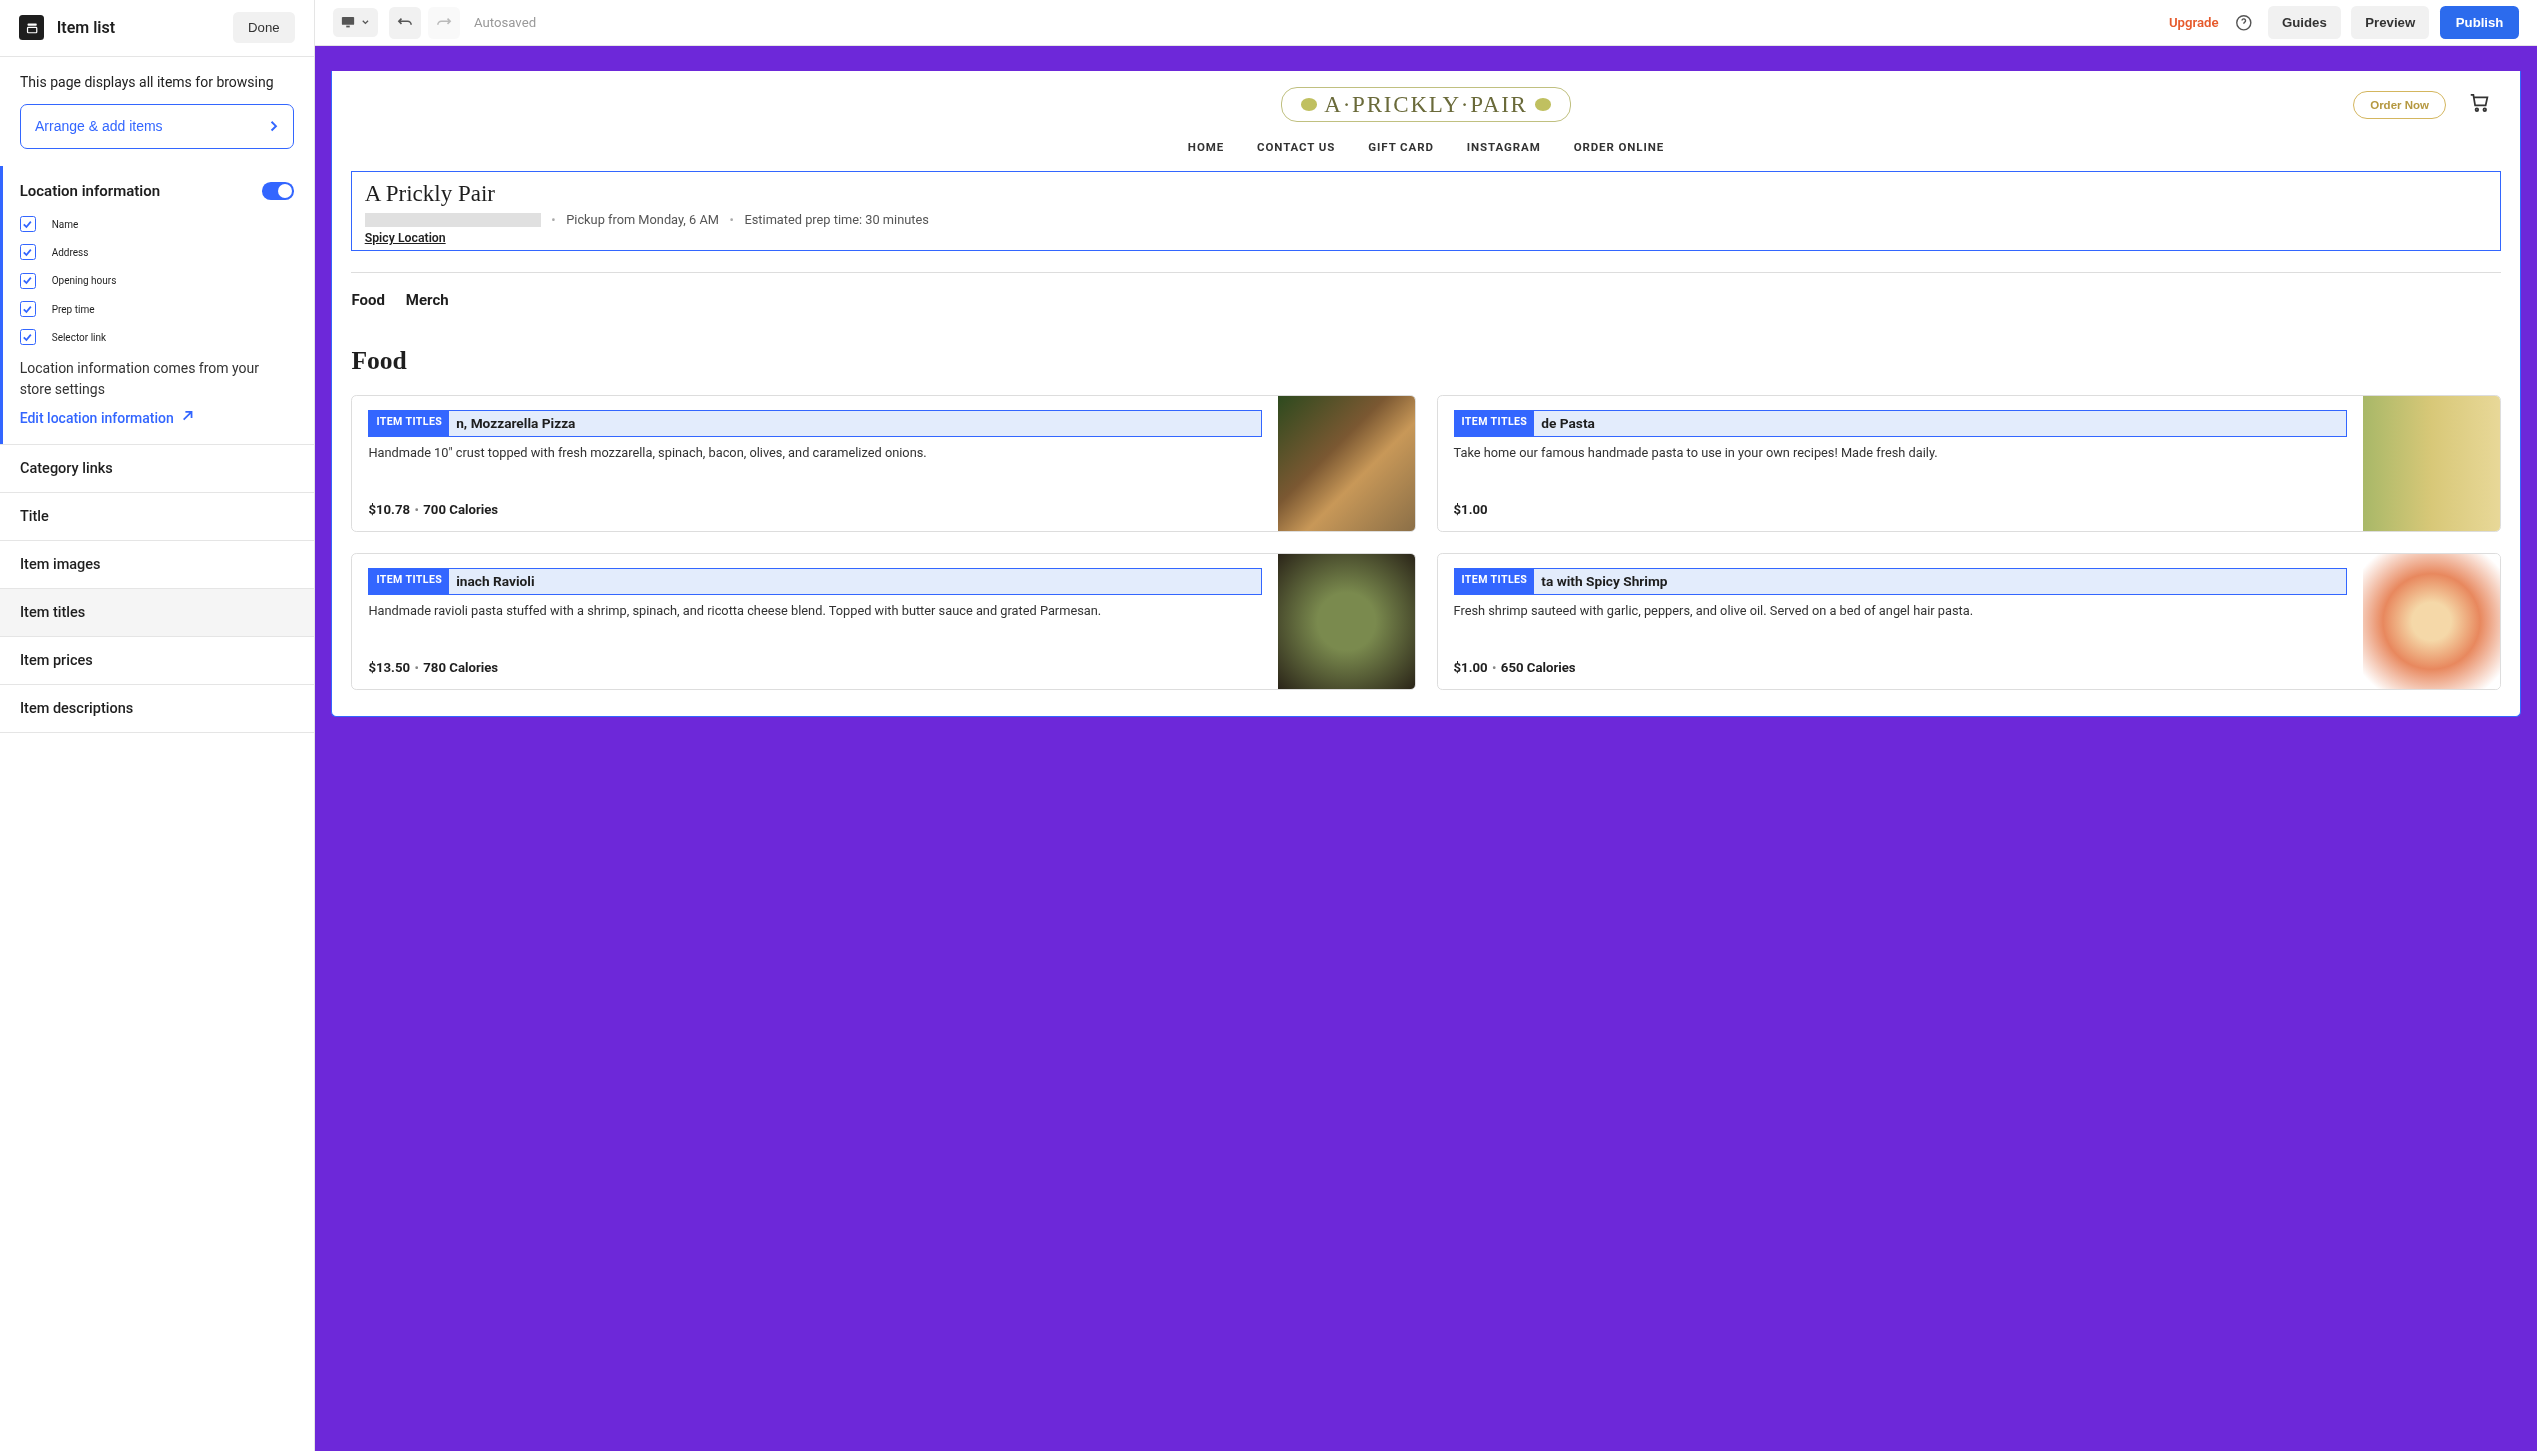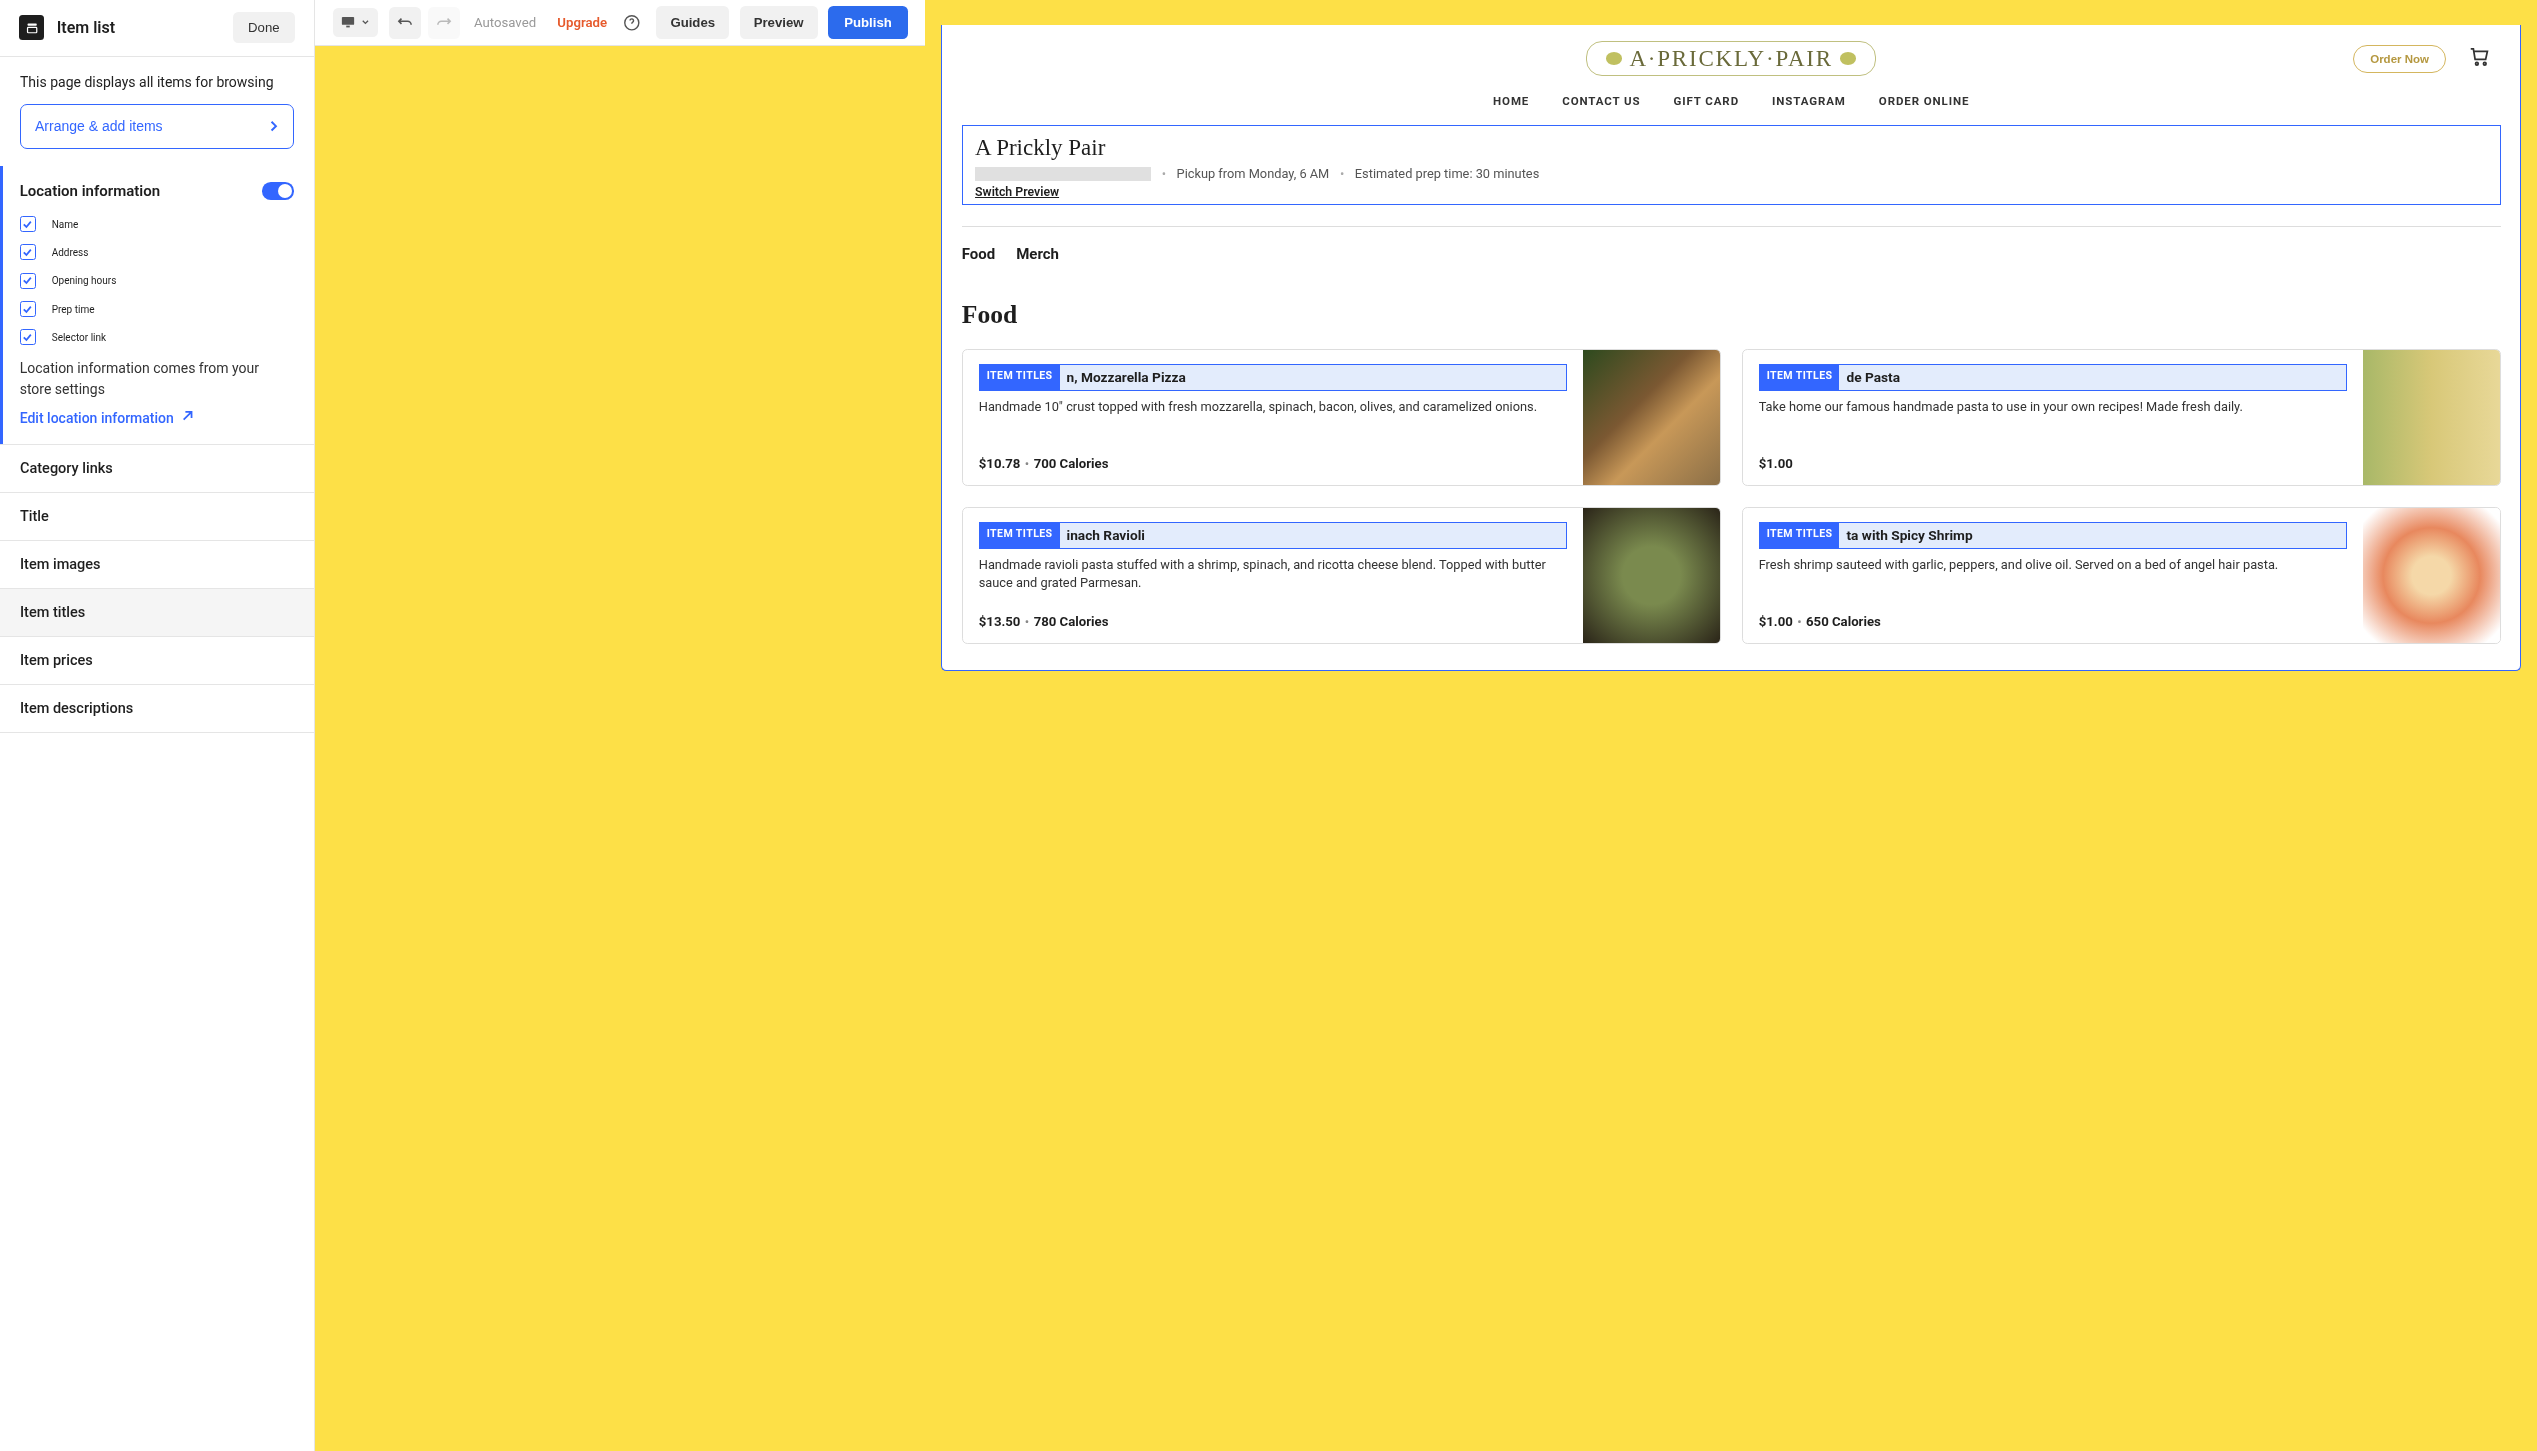--- a/index.html
+++ b/index.html
@@ -35,21 +35,21 @@
     .checkbox svg { width: 10.6px; height: 10.6px; }
     .checkbox-label { font-size: 10px; }
     
     .helper-text { font-size: 14px; color: #333; margin-top: 7px; margin-bottom: 10.6px; line-height: 1.5; }
     .edit-link { color: #3366ff; font-size: 14px; font-weight: 500; display: flex; align-items: flex-start; gap: 7px; cursor: pointer; }
     
     .accordion-row { padding: 15px 20px; border-top: 0.9px solid #e5e5e5; font-size: 14.5px; font-weight: 500; cursor: pointer; }
     .accordion-row.active { background: #f5f5f5; }
     
     
-    .main { flex: 1; display: flex; flex-direction: row; background: #fde047; overflow: hidden; }
+    .main { flex: 1; display: flex; flex-direction: column; background: #6d28d9; overflow: hidden; }
     
     
     .toolbar { height: 46px; background: #fff; border-bottom: 0.9px solid #e5e5e5; display: flex; align-items: center; padding: 0 17.6px; gap: 10.6px; }
     .toolbar-btn-group { display: flex; align-items: center; gap: 7px; }
     .device-btn { background: #f1f1f1; border: none; border-radius: 5.3px; padding: 8px 8.8px; display: flex; align-items: center; gap: 5.3px; cursor: pointer; }
     .undo-btn { background: #f1f1f1; border: none; border-radius: 5.3px; width: 32px; height: 32px; display: flex; align-items: center; justify-content: center; cursor: pointer; }
     .undo-btn.disabled { opacity: 0.4; cursor: default; }
     .autosave-label { color: #999; font-size: 13.2px; margin-left: 3.5px; }
     .toolbar-spacer { flex: 1; }
     .upgrade-link { color: #e65a2c; font-size: 13.2px; font-weight: 600; cursor: pointer; margin-right: 5.3px; }
@@ -261,21 +261,21 @@
 
         <div class="location-block">
           <div class="location-title">A Prickly Pair</div>
           <div class="location-details">
             <span class="addr-redacted"></span>
             <span class="loc-dot">•</span>
             <span>Pickup from Monday, 6 AM</span>
             <span class="loc-dot">•</span>
             <span>Estimated prep time: 30 minutes</span>
           </div>
-          <div class="switch-loc">Switch Preview</div>
+          <div class="switch-loc">Spicy Location</div>
         </div>
 
         <div class="divider-line"></div>
 
         <div class="category-tabs">
           <span class="cat-tab">Food</span>
           <span class="cat-tab">Merch</span>
         </div>
 
         <h2 class="section-title">Food</h2>

